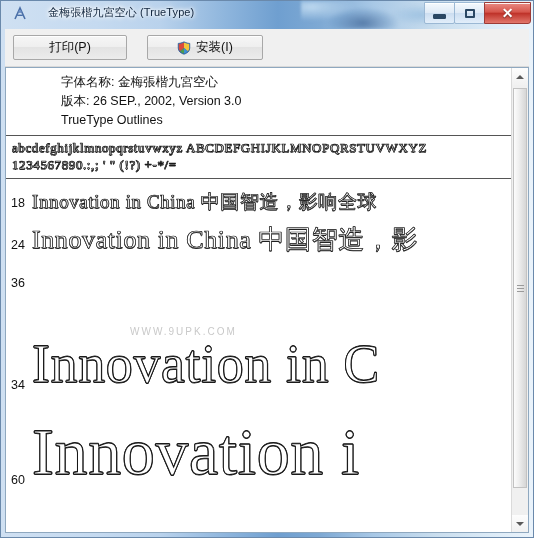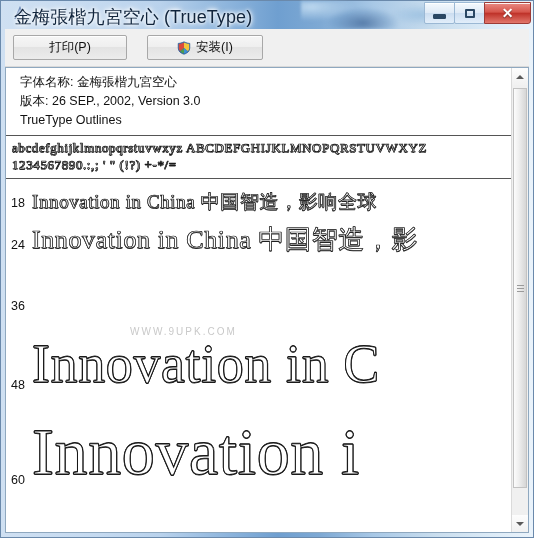--- a/index.html
+++ b/index.html
@@ -49,22 +49,22 @@
   }
 
   .title-icon {
     position: absolute;
     left: 11px; top: 5px;
     width: 16px; height: 16px;
   }
 
   .title-text {
     position: absolute;
-    left: 13px; top: 4px;
-    font-size: 18px;
+    left: 47px; top: 4px;
+    font-size: 11px;
     color: #10243c;
     text-shadow: 0 0 3px #ffffff, 0 0 5px #ffffff, 0 0 7px #fff;
     white-space: nowrap;
     letter-spacing: .1px;
   }
 
   
   .wincontrols {
     position: absolute;
     top: 1px; right: 2px;
@@ -139,21 +139,22 @@
   .content {
     position: absolute;
     left: 4px; top: 66px; right: 4px; bottom: 4px;
     background: #ffffff;
     border: 1px solid #8fa8bf;
     box-sizing: border-box;
     overflow: hidden;
   }
 
   .info-block {
-    padding: 5px 0 3px 14px;
+    padding: 5px 0 3px 7px;
+    margin-left: 48px;
   }
   .info-line {
     font-size: 12.5px;
     color: #111;
     line-height: 19px;
     white-space: nowrap;
   }
 
   .hr {
     height: 1px;
@@ -338,25 +339,25 @@
 
       <div class="samples" id="samples">
           <div class="sample-row" style="height: 33px;">
             <div class="size-label">18</div>
             <div class="sample-text outline" style="font-size: 19px;">Innovation in China 中国智造，影响全球</div>
           </div>
           <div class="sample-row" style="height: 42px;">
             <div class="size-label">24</div>
             <div class="sample-text outline" style="font-size: 26px;">Innovation in China 中国智造，影</div>
           </div>
-          <div class="sample-row" style="height: 61px;">
+          <div class="sample-row" style="height: 61px; align-items: center;">
             <div class="size-label">36</div>
           </div>
           <div class="sample-row" style="height: 79px;">
-            <div class="size-label">48</div>
+            <div class="size-label">34</div>
             <div class="sample-text outline big" style="font-size: 54px;">Innovation in C</div>
           </div>
           <div class="sample-row" style="height: 95px;">
             <div class="size-label">60</div>
             <div class="sample-text outline big" style="font-size: 66px;">Innovation i</div>
           </div>
           <div class="sample-row" style="height: 114px;"></div>
         </div>
 
       <div class="scrollbar">

